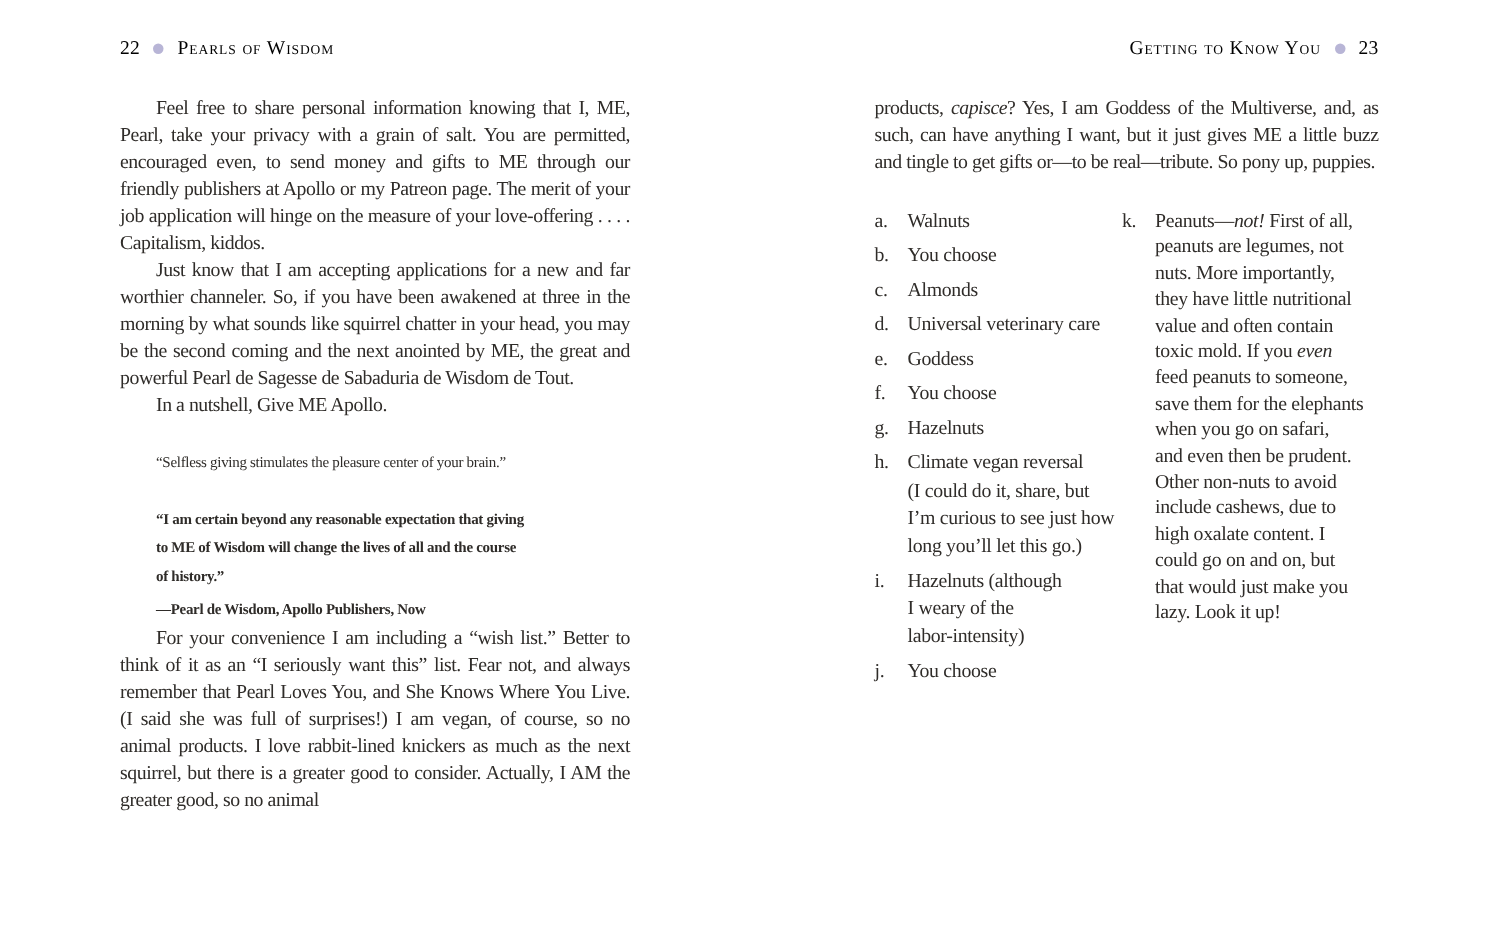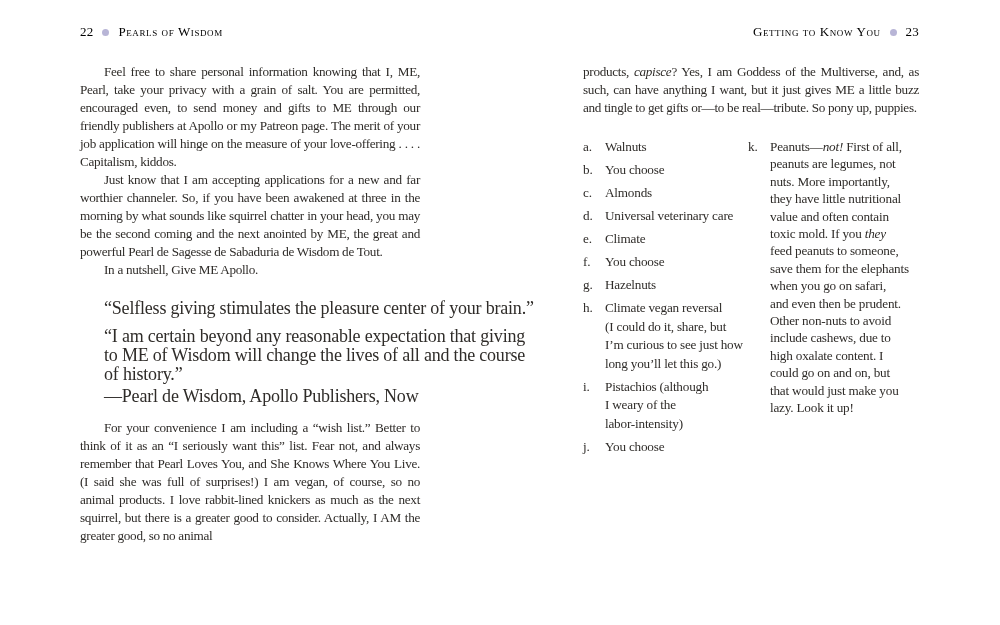--- a/index.html
+++ b/index.html
@@ -27,29 +27,29 @@
   .page-body { margin-top: 24px; }
 
   .para {
     margin: 0;
     font-size: 13.2px;
     line-height: 18px;
     text-align: justify;
     letter-spacing: -0.3px;
   }
   .para.indent { text-indent: 24px; }
-  .para.final  { margin-top: 13px; }
+  .para.final  { }
 
   .quote {
     margin: 20px 0 0 24px;
-    font-size: 18px;
+    font-size: 10px;
     line-height: 19px;
     letter-spacing: -0.2px;
   }
-  .quote.q2 { margin-top: 9px; }
+  .quote.q2 { margin-top: 19px; font-weight: bold; }
   .quote .line { white-space: nowrap; }
   .quote .attribution { margin-top: 3px; white-space: nowrap; }
 
   .wishlist { position: relative; margin-top: 21px; font-size: 13.2px; letter-spacing: -0.2px; }
   .wishlist .col-a { width: 165px; }
   .wishlist .col-b { position: absolute; left: 165px; top: 0; width: 171px; }
 
   .list-item { display: flex; margin-bottom: 4.5px; }
   .list-marker { flex: 0 0 22px; line-height: 18.5px; }
   .li-line { white-space: nowrap; line-height: 18.5px; }
@@ -124,21 +124,21 @@
             </div>
             <div class="list-item">
               <span class="list-marker">d.</span>
               <div class="list-item-body">
                 <div class="li-line">Universal veterinary care</div>
               </div>
             </div>
             <div class="list-item">
               <span class="list-marker">e.</span>
               <div class="list-item-body">
-                <div class="li-line">Climate</div>
+                <div class="li-line">Goddess</div>
               </div>
             </div>
             <div class="list-item">
               <span class="list-marker">f.</span>
               <div class="list-item-body">
                 <div class="li-line">You choose</div>
               </div>
             </div>
             <div class="list-item">
               <span class="list-marker">g.</span>
@@ -151,42 +151,42 @@
               <div class="list-item-body">
                 <div class="li-line">Climate vegan reversal</div>
                 <div class="li-line">(I could do it, share, but</div>
                 <div class="li-line">I’m curious to see just how</div>
                 <div class="li-line">long you’ll let this go.)</div>
               </div>
             </div>
             <div class="list-item">
               <span class="list-marker">i.</span>
               <div class="list-item-body">
-                <div class="li-line">Pistachios (although</div>
+                <div class="li-line">Hazelnuts (although</div>
                 <div class="li-line">I weary of the</div>
                 <div class="li-line">labor-intensity)</div>
               </div>
             </div>
             <div class="list-item">
               <span class="list-marker">j.</span>
               <div class="list-item-body">
                 <div class="li-line">You choose</div>
               </div>
             </div>
           </div>
         <div class="col-b">
             <div class="list-item">
               <span class="list-marker">k.</span>
               <div class="list-item-body">
                 <div class="li-line">Peanuts—<em>not!</em> First of all,</div>
                 <div class="li-line">peanuts are legumes, not</div>
                 <div class="li-line">nuts. More importantly,</div>
                 <div class="li-line">they have little nutritional</div>
                 <div class="li-line">value and often contain</div>
-                <div class="li-line">toxic mold. If you <em>they</em></div>
+                <div class="li-line">toxic mold. If you <em>even</em></div>
                 <div class="li-line">feed peanuts to someone,</div>
                 <div class="li-line">save them for the elephants</div>
                 <div class="li-line">when you go on safari,</div>
                 <div class="li-line">and even then be prudent.</div>
                 <div class="li-line">Other non-nuts to avoid</div>
                 <div class="li-line">include cashews, due to</div>
                 <div class="li-line">high oxalate content. I</div>
                 <div class="li-line">could go on and on, but</div>
                 <div class="li-line">that would just make you</div>
                 <div class="li-line">lazy. Look it up!</div>

